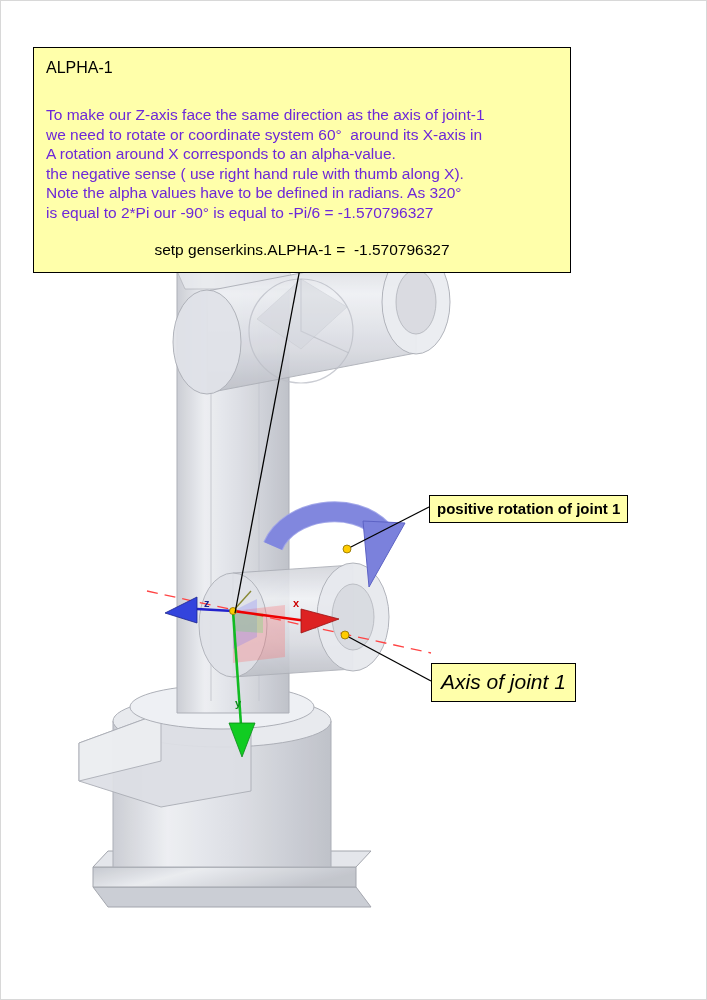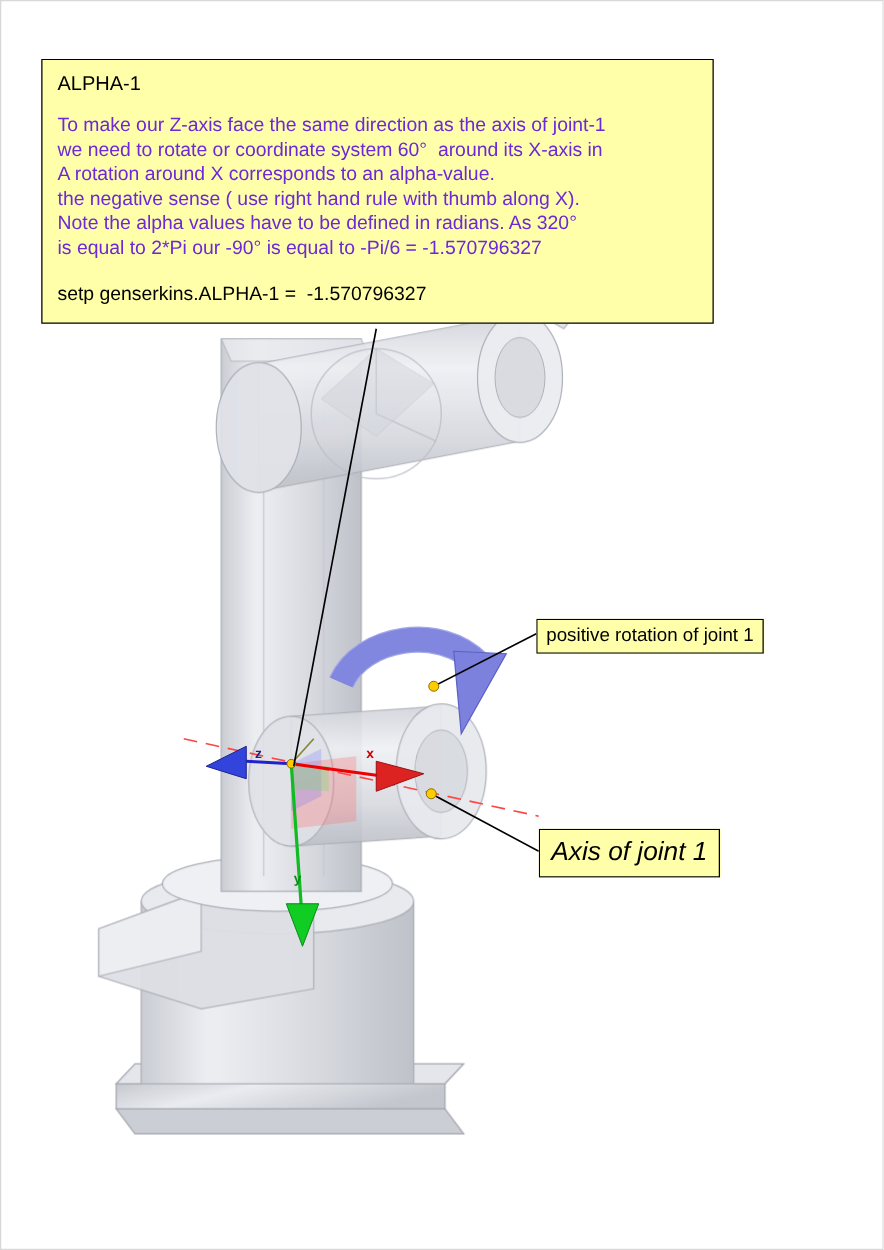--- a/index.html
+++ b/index.html
@@ -35,43 +35,45 @@
   #alpha-note {
     left: 32px;
     top: 46px;
     width: 538px;
     padding: 10px 12px 12px 12px;
   }
   #alpha-note .note-title {
     font-size: 16px;
     color: #000;
     line-height: 19px;
-    margin-bottom: 14px;
+    margin-bottom: 28px;
   }
   #alpha-note .note-line {
     font-size: 15.5px;
     color: #6d28d9;
     line-height: 19.5px;
     white-space: pre;
   }
   #alpha-note .note-setp {
     font-size: 15.5px;
     color: #000;
     line-height: 19.5px;
     margin-top: 18px;
     white-space: pre;
+    text-align: center;
   }
   #label-positive-rotation {
     left: 428px;
     top: 494px;
     padding: 3px 7px 4px 7px;
     font-size: 15px;
     line-height: 19px;
     color: #000;
     white-space: nowrap;
+    font-weight: bold;
   }
   #label-axis-joint1 {
     left: 430px;
     top: 662px;
     padding: 5px 9px 7px 9px;
     font-size: 21px;
     line-height: 25px;
     color: #000;
     white-space: nowrap;
     font-style: italic;

